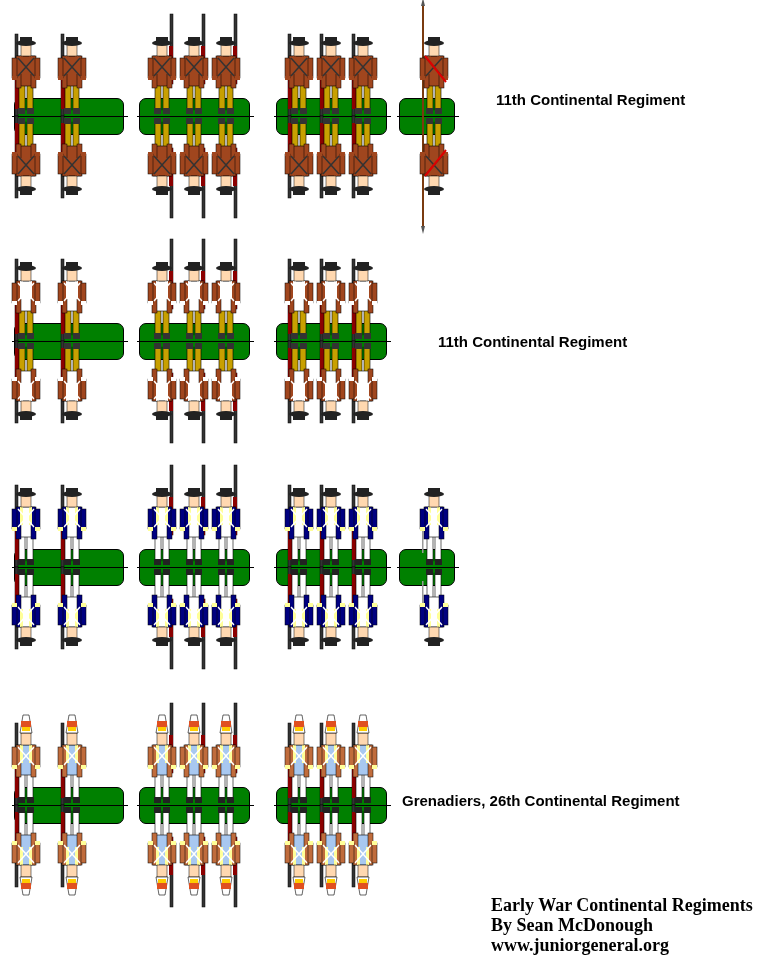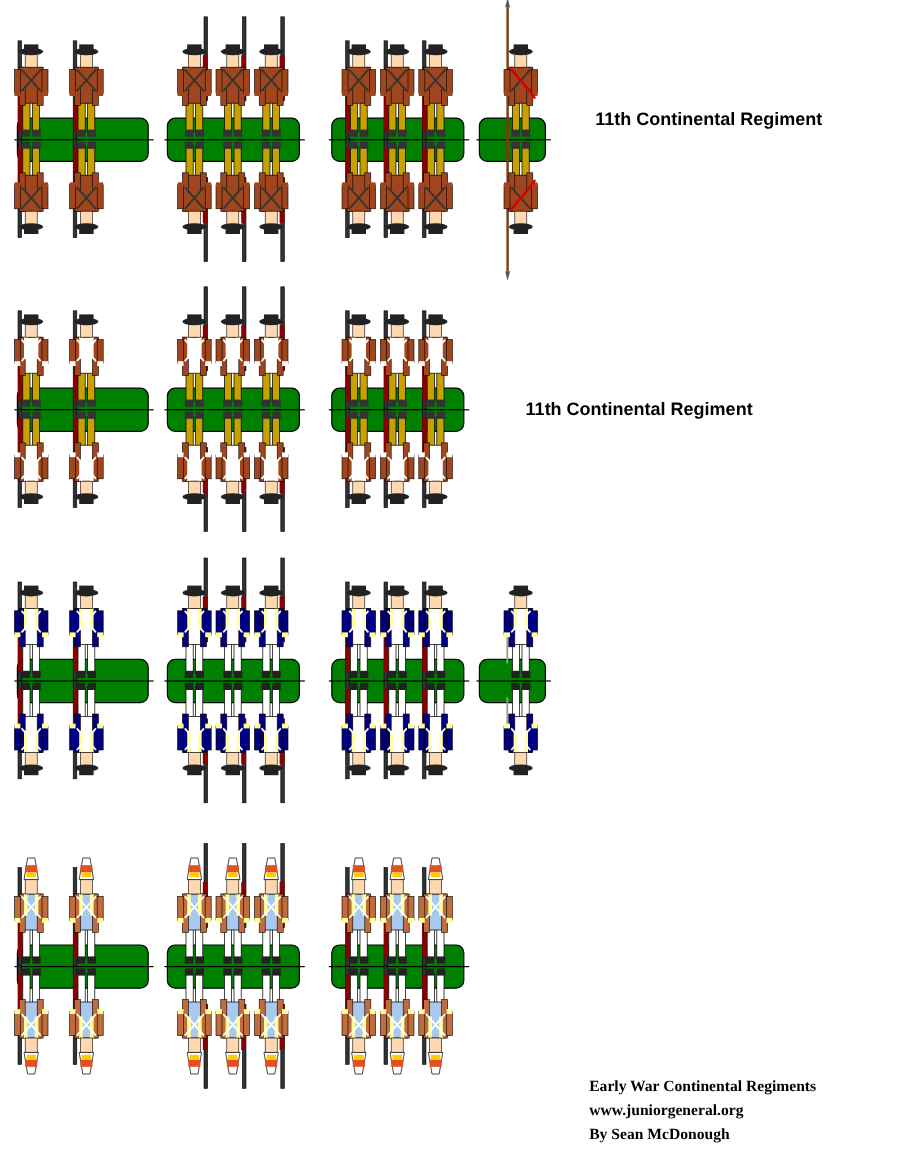--- a/index.html
+++ b/index.html
@@ -3,21 +3,21 @@
 <meta charset="utf-8">
 <style>
   html, body { margin:0; padding:0; background:#ffffff; }
   body { width:767px; height:976px; position:relative; overflow:hidden; font-family:"Liberation Sans", sans-serif; }
   .sheet { position:absolute; left:2px; top:0; width:767px; height:976px; }
   .row { position:absolute; left:0; width:767px; }
   .base { position:absolute; background:#008000; border:1px solid #000; border-radius:7px; box-sizing:border-box; }
   .midline { position:absolute; height:1px; background:#000; }
   .fig { position:absolute; }
   .label { position:absolute; font-weight:bold; font-size:15px; color:#000; white-space:nowrap; }
-  .credits { position:absolute; left:489px; top:895px; font-family:"Liberation Serif", serif; font-weight:bold; font-size:13px; line-height:20px; color:#000; }
+  .credits { position:absolute; left:489px; top:895px; font-family:"Liberation Serif", serif; font-weight:bold; font-size:18px; line-height:20px; color:#000; }
   .credits div { white-space:nowrap; }
   svg { display:block; overflow:visible; }
 </style>
 </head>
 <body>
 
 <div class="sheet">
 
   <div class="row" style="top:0;height:230px;" id="row0">
       <div class="base" style="left: 12px; top: 98px; width: 110px; height: 37px;"></div>
@@ -1635,19 +1635,20 @@
           <rect x="9" y="-56" width="5" height="20" fill="#c06c3c" stroke="#000" stroke-width="0.5"></rect>
           <rect x="-14" y="-38" width="5" height="4" fill="#ffff99"></rect>
           <rect x="9" y="-38" width="5" height="4" fill="#ffff99"></rect>
           <rect x="-5" y="-70" width="10" height="12" fill="#ffd8b0" stroke="#000" stroke-width="0.5"></rect>
           <polygon points="-6,-70 6,-70 3,-88 -3,-88" fill="#fff" stroke="#000" stroke-width="0.6"></polygon>
           <rect x="-5" y="-82" width="10" height="6" fill="#e05020"></rect>
           <rect x="-4" y="-76" width="8" height="4" fill="#ffcc00"></rect>
         </g>
       </svg>
     </div>
+  <div class="label" style="left:400px;top:792px;">Grenadiers, 26th Continental Regiment</div>
 
   <div class="credits">
     <div>Early War Continental Regiments</div>
+    <div>By Sean McDonough</div>
     <div>www.juniorgeneral.org</div>
-    <div>By Sean McDonough</div>
   </div>
 </div>
 
 </body></html>

